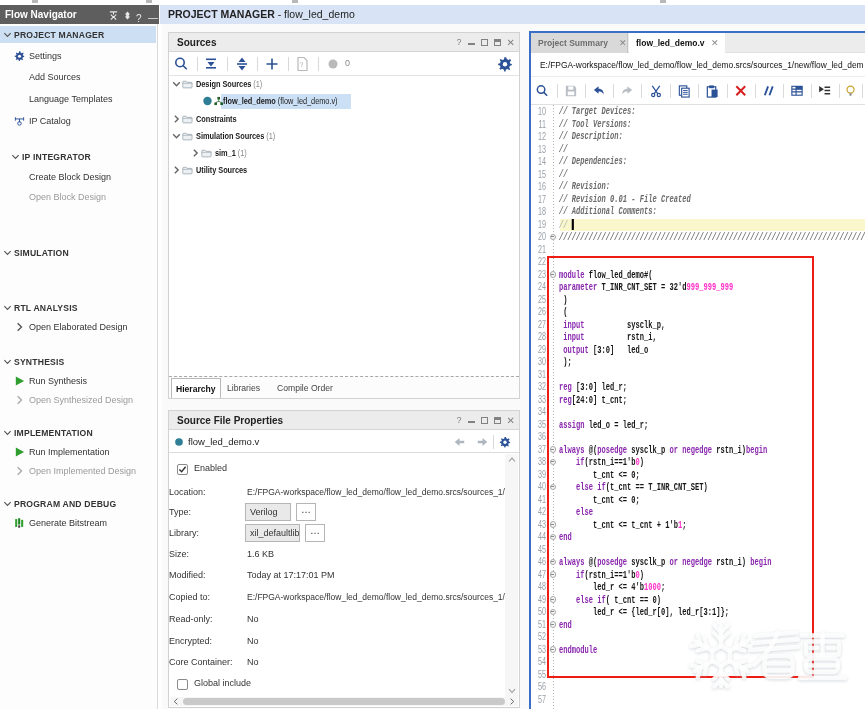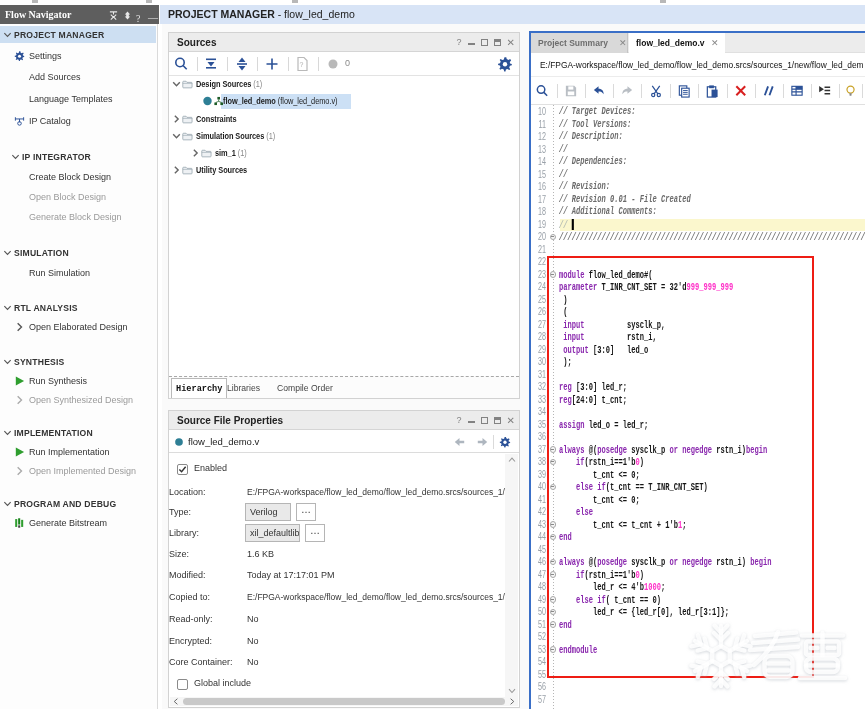--- a/index.html
+++ b/index.html
@@ -2,21 +2,21 @@
 <html><head>
 <meta charset="utf-8">
 <style>
   * { margin:0; padding:0; box-sizing:border-box; }
   html,body { width:865px; height:709px; overflow:hidden; }
   body { font-family:"Liberation Sans", sans-serif; background:#fafafa; position:relative; }
   .abs { position:absolute; }
   #topstrip { left:0; top:0; width:865px; height:5px; background:#fff; }
   .tsm { position:absolute; top:0; height:3px; width:6px; background:#b8b8b8; }
   #navhdr { left:0; top:5px; width:159px; height:19px; background:#5e5e5e; color:#fff;
-            font-size:10px; font-weight:bold; line-height:19px; padding-left:5px;font-family:Liberation Serif, serif; }
+            font-size:10px; font-weight:bold; line-height:19px; padding-left:5px; }
   .nhico { position:absolute; top:4px; color:#e8e8e8; font-size:10px; font-weight:normal; }
   #titlebar { left:160px; top:5px; width:705px; height:19px; background:#d8e4f6;
               font-size:10.5px; line-height:19px; padding-left:8px; color:#222; }
   #nav { left:0; top:24px; width:158px; height:685px; background:#fdfdfd; border-right:1px solid #dadada; }
   #navsb { left:158px; top:24px; width:4px; height:685px; background:#fff; }
   .navrow { position:absolute; left:0; width:156px; height:20px; font-size:9px; color:#333; }
   .navrow .txt { position:absolute; left:29px; top:50%; transform:translateY(-50%); white-space:nowrap; }
   .navhead { font-weight:bold; font-size:8.6px; letter-spacing:0.2px; }
   .navhead .txt { left:14px; }
   .dis { color:#9a9a9a; }
@@ -38,21 +38,21 @@
   .stbi { position:absolute; top:3px; width:16px; height:16px; }
   .stbsep { position:absolute; top:4px; width:1px; height:14px; background:#d8d8d8; }
   .trow { position:absolute; left:0; width:350px; height:16px; font-size:8.8px; color:#1c1c1c; letter-spacing:-0.05px; }
   .trow .tt { position:absolute; top:50%; transform:translateY(-50%) scaleX(0.84); transform-origin:0 50%; white-space:nowrap; }
   .trow .gray { color:#888; }
   .ti { position:absolute; top:50%; transform:translateY(-50%); width:11px; height:11px; }
   .hl { position:absolute; left:52px; top:1px; width:130px; height:15px; background:#cce0f5; }
   #srctabs { position:absolute; left:0; bottom:0; right:0; height:22px; background:#fcfcfc;
              border-top:1px dashed #a8a8a8; font-size:8.8px; color:#444; }
   .stab { position:absolute; top:1px; height:20px; line-height:20px; padding:0 4px; font-size:8.6px; }
-  .stab.active { border:1px solid #b9b9b9; border-bottom:none; background:#fff; font-weight:bold; color:#111;font-family:Liberation Mono, monospace; }
+  .stab.active { border:1px solid #b9b9b9; border-bottom:none; background:#fff; font-weight:bold; color:#111; }
   #sfp { left:168px; top:410px; width:352px; height:298px; }
   #sfpsub { position:absolute; left:0; top:20px; right:0; height:22px; background:#fff;
             border-bottom:1px solid #dcdcdc; font-size:9.5px; color:#222; line-height:22px; }
   #sfpbody { position:absolute; left:0; top:43px; right:14px; bottom:10px; overflow:hidden; }
   .frow { position:absolute; left:0; width:336px; height:15px; font-size:9px; color:#333; line-height:15px; }
   .flab { position:absolute; left:0; }
   .fval { position:absolute; left:78px; white-space:nowrap; }
   .fpath { font-size:8.5px; width:266px; overflow:hidden; }
   .combo { position:absolute; left:76px; top:-2px; height:18px; background:#e9e9e9; border:1px solid #b5b5b5;
            font-size:9px; line-height:16px; padding-left:4px; white-space:nowrap; overflow:hidden; }
@@ -152,31 +152,25 @@
         <path d="M1.5 3 L5 6.5 L8.5 3" fill="none" stroke="#555" stroke-width="1.3"></path>
       </svg>
       <span class="txt">IP INTEGRATOR</span>
     </div>
 <div class="navrow" style="top:143px;">
       <span class="txt">Create Block Design</span>
     </div>
 <div class="navrow dis" style="top:163px;">
       <span class="txt">Open Block Design</span>
     </div>
-<div class="navrow dis" style="top:183px;">
-      <span class="txt">Generate Block Design</span>
-    </div>
 <div class="navrow navhead" style="top:219px;">
       <svg class="chev" viewBox="0 0 10 10">
         <path d="M1.5 3 L5 6.5 L8.5 3" fill="none" stroke="#555" stroke-width="1.3"></path>
       </svg>
       <span class="txt">SIMULATION</span>
-    </div>
-<div class="navrow" style="top:239px;">
-      <span class="txt">Run Simulation</span>
     </div>
 <div class="navrow navhead" style="top:274px;">
       <svg class="chev" viewBox="0 0 10 10">
         <path d="M1.5 3 L5 6.5 L8.5 3" fill="none" stroke="#555" stroke-width="1.3"></path>
       </svg>
       <span class="txt">RTL ANALYSIS</span>
     </div>
 <div class="navrow" style="top:293px;">
       <svg class="icon16" viewBox="0 0 12 12">
         <path d="M4 1.8 L8.2 6 L4 10.2" fill="none" stroke="#555" stroke-width="1.5"></path>

